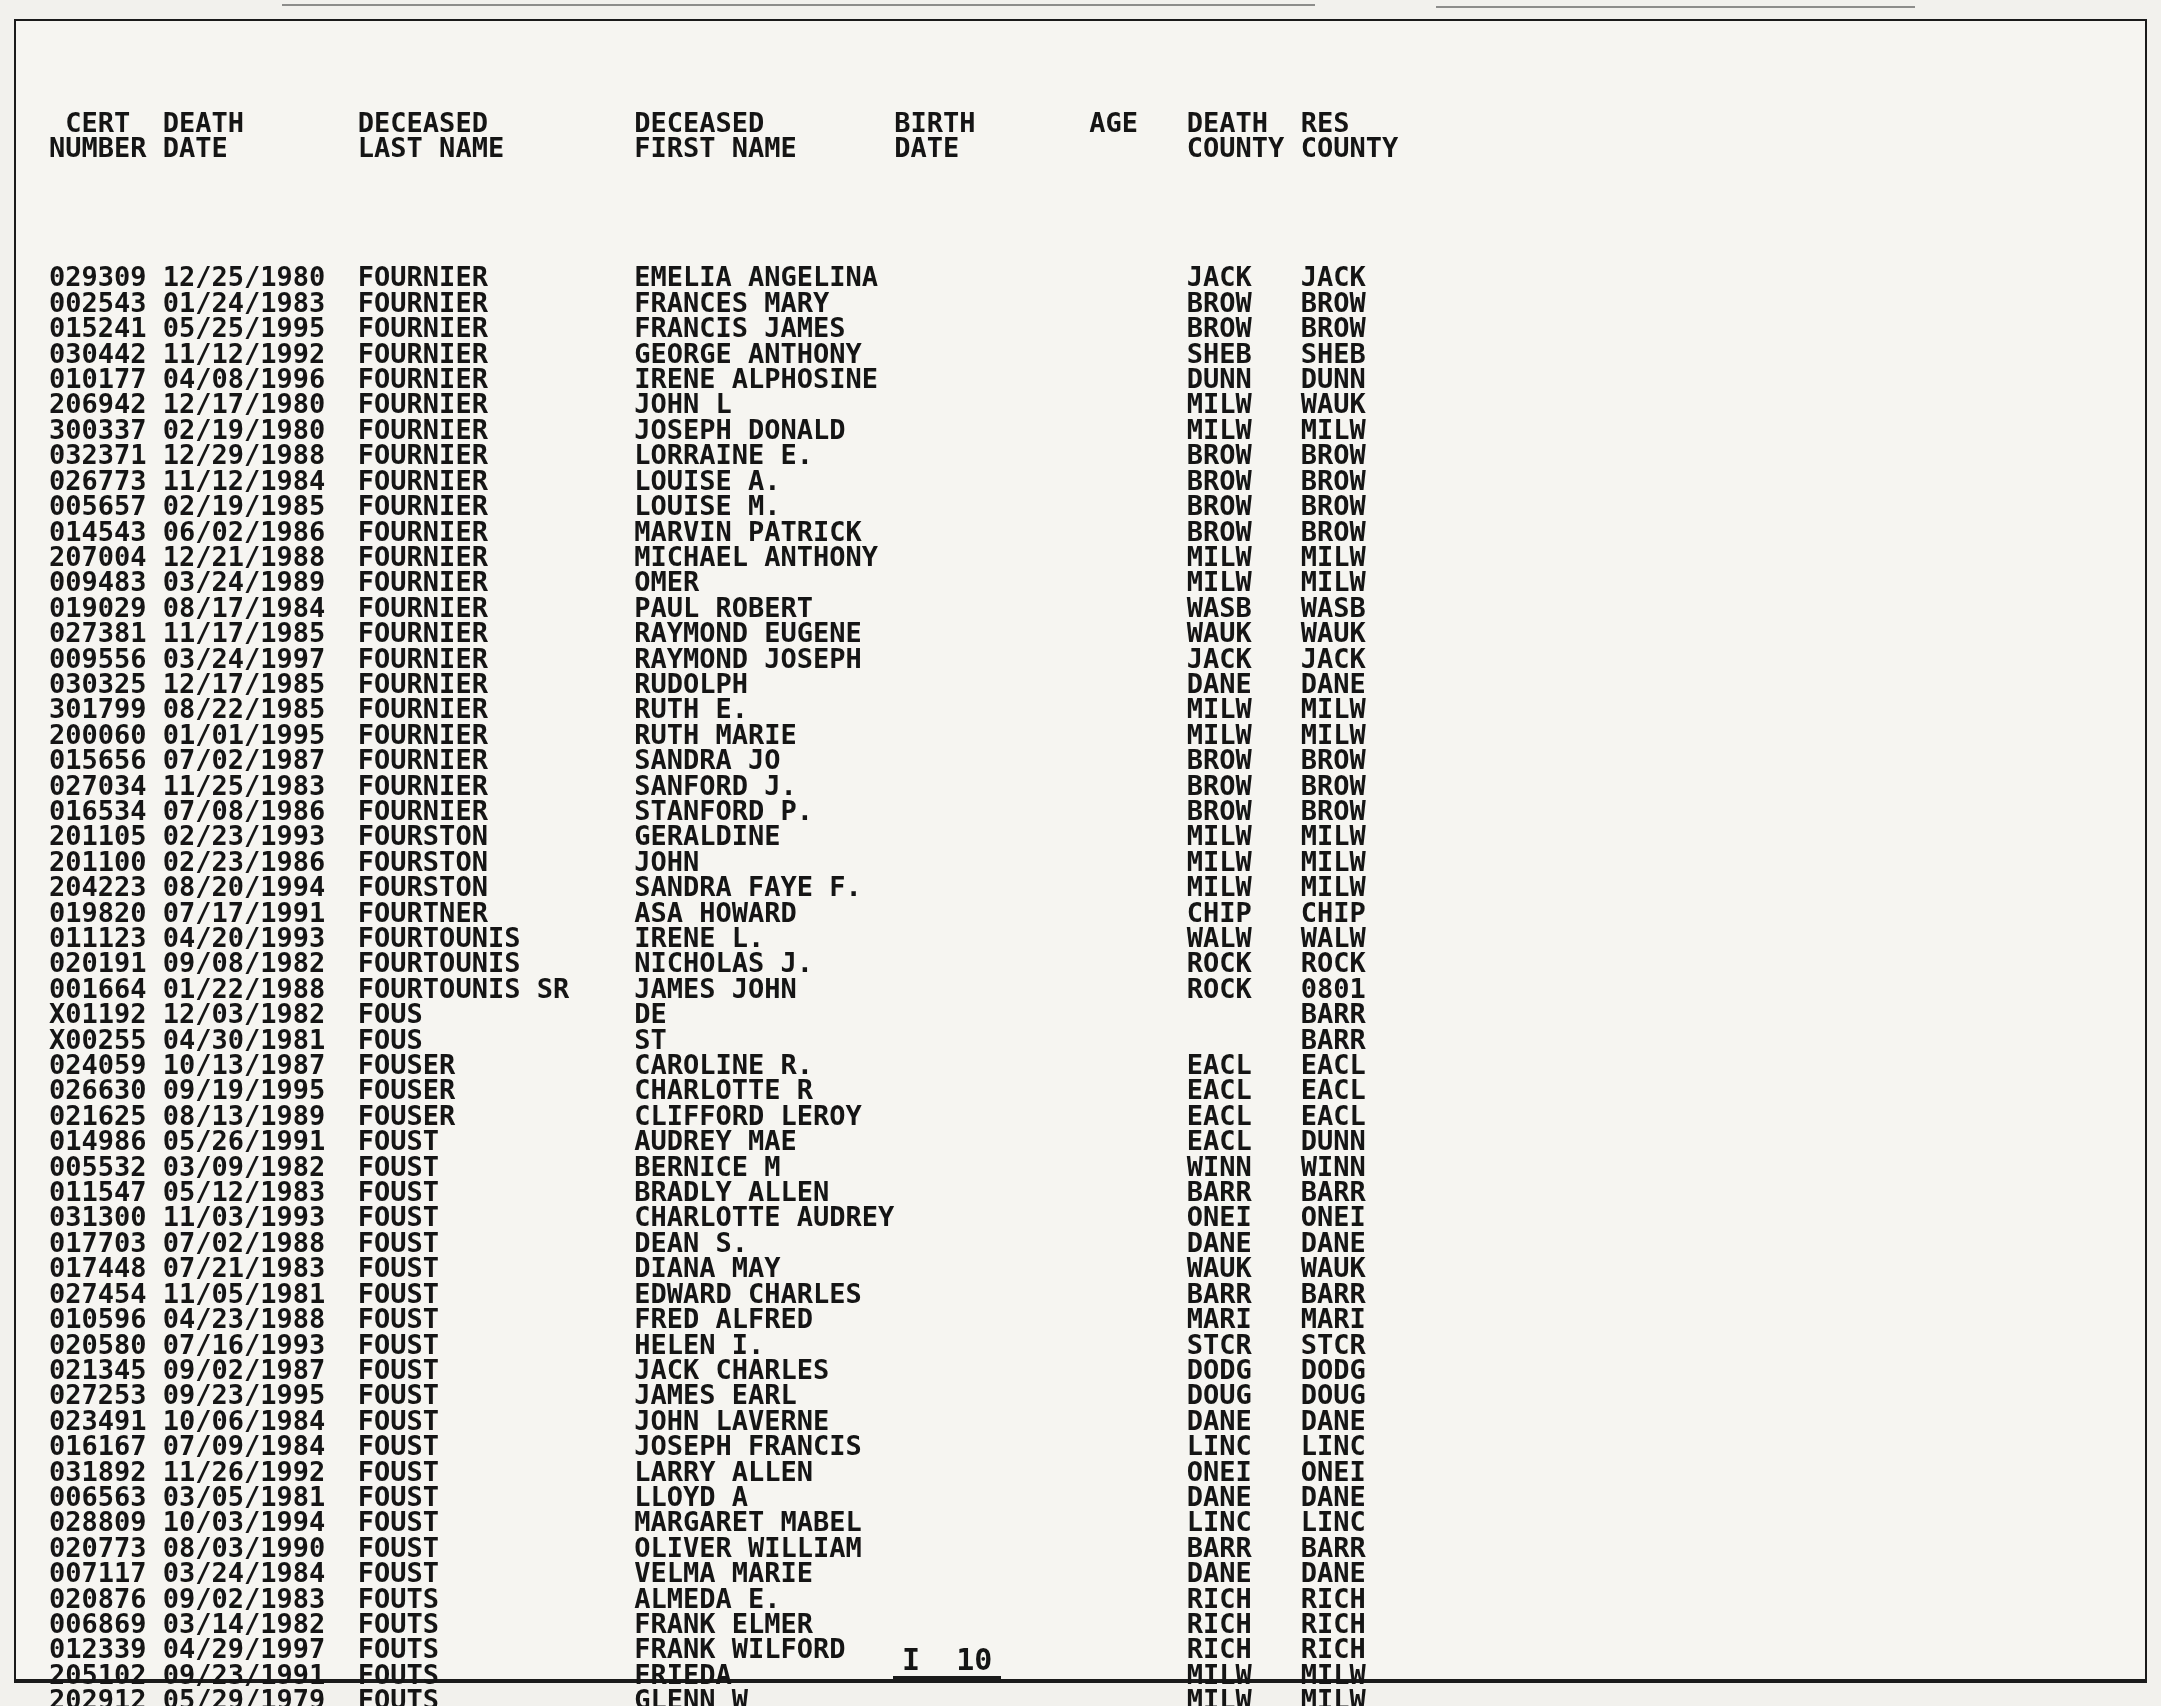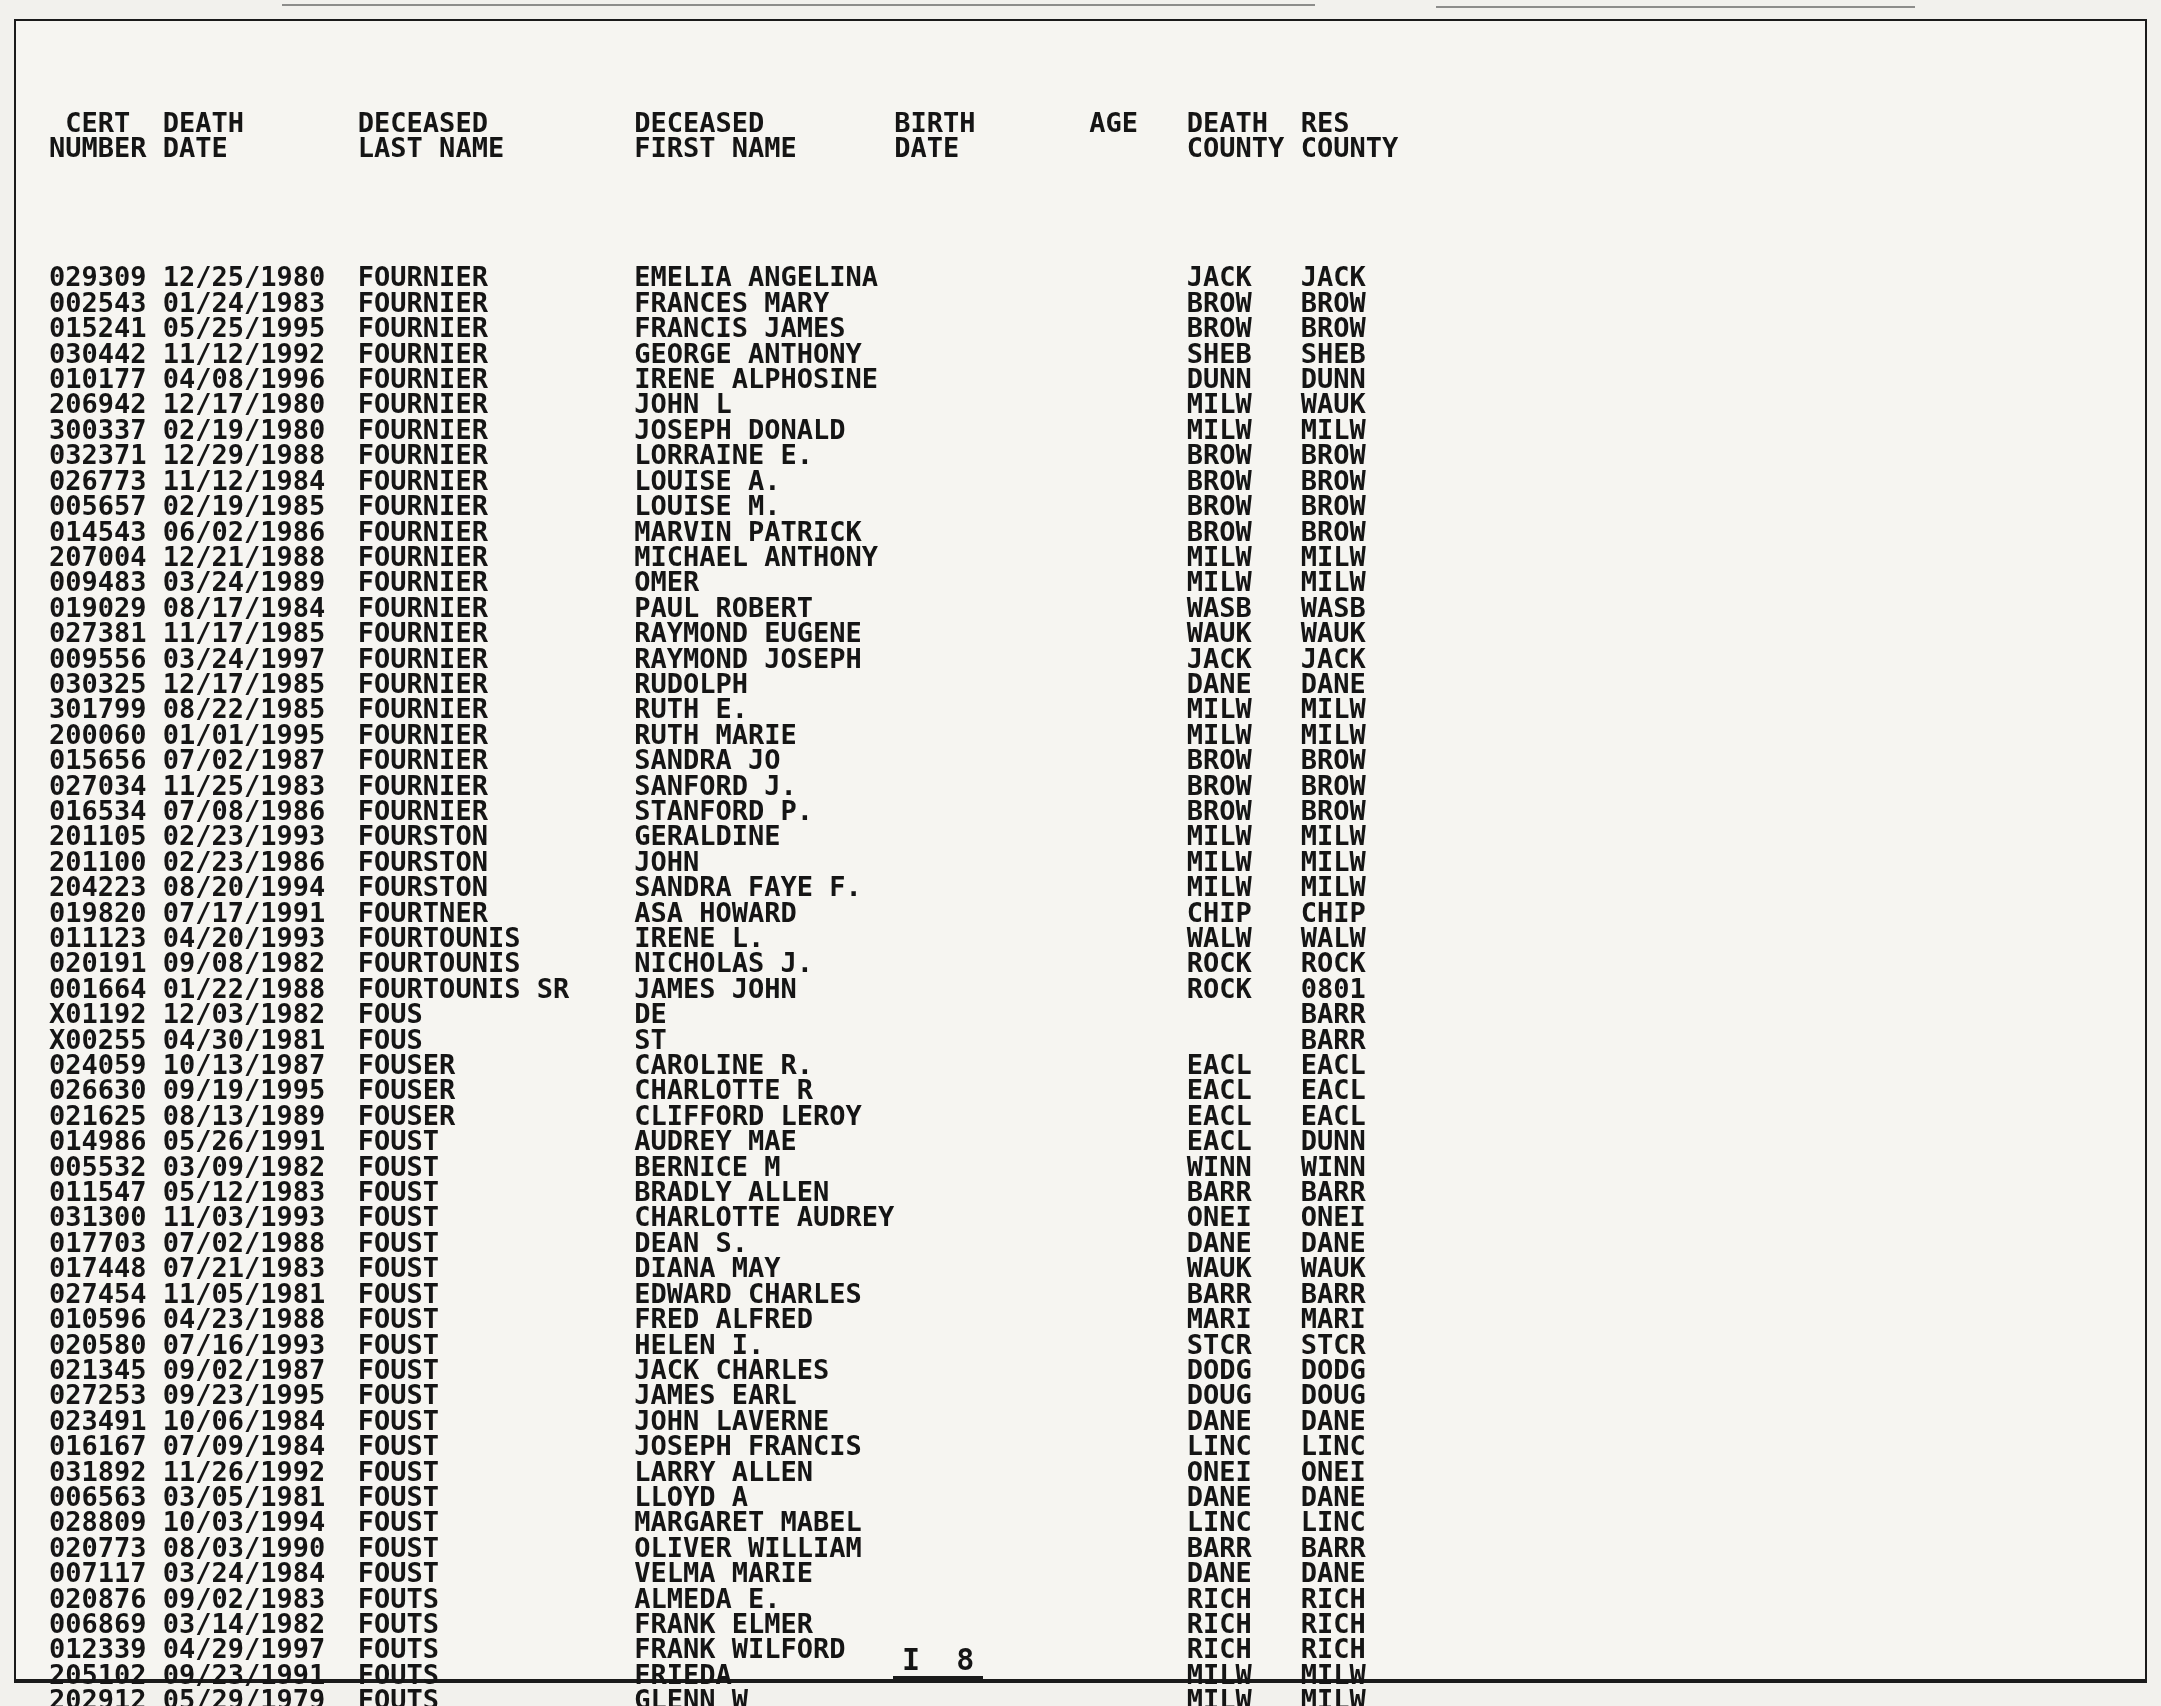--- a/index.html
+++ b/index.html
@@ -64,15 +64,15 @@
 <body>
 
 <div class="scan-artifact" style="left:282px; top:4px; width:1033px;"></div>
 <div class="scan-artifact" style="left:1436px; top:6px; width:479px;"></div>
 
 <div class="page">
   <div class="content">
     <div id="hdr"><div class="line"><span class="cell" style="width: 7ch;"> CERT</span><span class="cell" style="width: 12ch;">DEATH</span><span class="cell" style="width: 17ch;">DECEASED</span><span class="cell" style="width: 16ch;">DECEASED</span><span class="cell" style="width: 12ch;">BIRTH</span><span class="cell" style="width: 6ch;">AGE</span><span class="cell" style="width: 7ch;">DEATH</span><span class="cell" style="width: 7ch;">RES</span></div><div class="line"><span class="cell" style="width: 7ch;">NUMBER</span><span class="cell" style="width: 12ch;">DATE</span><span class="cell" style="width: 17ch;">LAST NAME</span><span class="cell" style="width: 16ch;">FIRST NAME</span><span class="cell" style="width: 12ch;">DATE</span><span class="cell" style="width: 6ch;"></span><span class="cell" style="width: 7ch;">COUNTY</span><span class="cell" style="width: 7ch;">COUNTY</span></div></div>
     <div id="rows"><div class="line"><span class="cell" style="width: 7ch;">029309</span><span class="cell" style="width: 12ch;">12/25/1980</span><span class="cell" style="width: 17ch;">FOURNIER</span><span class="cell" style="width: 16ch;">EMELIA ANGELINA</span><span class="cell" style="width: 12ch;"></span><span class="cell" style="width: 6ch;"></span><span class="cell" style="width: 7ch;">JACK</span><span class="cell" style="width: 7ch;">JACK</span></div><div class="line"><span class="cell" style="width: 7ch;">002543</span><span class="cell" style="width: 12ch;">01/24/1983</span><span class="cell" style="width: 17ch;">FOURNIER</span><span class="cell" style="width: 16ch;">FRANCES MARY</span><span class="cell" style="width: 12ch;"></span><span class="cell" style="width: 6ch;"></span><span class="cell" style="width: 7ch;">BROW</span><span class="cell" style="width: 7ch;">BROW</span></div><div class="line"><span class="cell" style="width: 7ch;">015241</span><span class="cell" style="width: 12ch;">05/25/1995</span><span class="cell" style="width: 17ch;">FOURNIER</span><span class="cell" style="width: 16ch;">FRANCIS JAMES</span><span class="cell" style="width: 12ch;"></span><span class="cell" style="width: 6ch;"></span><span class="cell" style="width: 7ch;">BROW</span><span class="cell" style="width: 7ch;">BROW</span></div><div class="line"><span class="cell" style="width: 7ch;">030442</span><span class="cell" style="width: 12ch;">11/12/1992</span><span class="cell" style="width: 17ch;">FOURNIER</span><span class="cell" style="width: 16ch;">GEORGE ANTHONY</span><span class="cell" style="width: 12ch;"></span><span class="cell" style="width: 6ch;"></span><span class="cell" style="width: 7ch;">SHEB</span><span class="cell" style="width: 7ch;">SHEB</span></div><div class="line"><span class="cell" style="width: 7ch;">010177</span><span class="cell" style="width: 12ch;">04/08/1996</span><span class="cell" style="width: 17ch;">FOURNIER</span><span class="cell" style="width: 16ch;">IRENE ALPHOSINE</span><span class="cell" style="width: 12ch;"></span><span class="cell" style="width: 6ch;"></span><span class="cell" style="width: 7ch;">DUNN</span><span class="cell" style="width: 7ch;">DUNN</span></div><div class="line"><span class="cell" style="width: 7ch;">206942</span><span class="cell" style="width: 12ch;">12/17/1980</span><span class="cell" style="width: 17ch;">FOURNIER</span><span class="cell" style="width: 16ch;">JOHN L</span><span class="cell" style="width: 12ch;"></span><span class="cell" style="width: 6ch;"></span><span class="cell" style="width: 7ch;">MILW</span><span class="cell" style="width: 7ch;">WAUK</span></div><div class="line"><span class="cell" style="width: 7ch;">300337</span><span class="cell" style="width: 12ch;">02/19/1980</span><span class="cell" style="width: 17ch;">FOURNIER</span><span class="cell" style="width: 16ch;">JOSEPH DONALD</span><span class="cell" style="width: 12ch;"></span><span class="cell" style="width: 6ch;"></span><span class="cell" style="width: 7ch;">MILW</span><span class="cell" style="width: 7ch;">MILW</span></div><div class="line"><span class="cell" style="width: 7ch;">032371</span><span class="cell" style="width: 12ch;">12/29/1988</span><span class="cell" style="width: 17ch;">FOURNIER</span><span class="cell" style="width: 16ch;">LORRAINE E.</span><span class="cell" style="width: 12ch;"></span><span class="cell" style="width: 6ch;"></span><span class="cell" style="width: 7ch;">BROW</span><span class="cell" style="width: 7ch;">BROW</span></div><div class="line"><span class="cell" style="width: 7ch;">026773</span><span class="cell" style="width: 12ch;">11/12/1984</span><span class="cell" style="width: 17ch;">FOURNIER</span><span class="cell" style="width: 16ch;">LOUISE A.</span><span class="cell" style="width: 12ch;"></span><span class="cell" style="width: 6ch;"></span><span class="cell" style="width: 7ch;">BROW</span><span class="cell" style="width: 7ch;">BROW</span></div><div class="line"><span class="cell" style="width: 7ch;">005657</span><span class="cell" style="width: 12ch;">02/19/1985</span><span class="cell" style="width: 17ch;">FOURNIER</span><span class="cell" style="width: 16ch;">LOUISE M.</span><span class="cell" style="width: 12ch;"></span><span class="cell" style="width: 6ch;"></span><span class="cell" style="width: 7ch;">BROW</span><span class="cell" style="width: 7ch;">BROW</span></div><div class="line"><span class="cell" style="width: 7ch;">014543</span><span class="cell" style="width: 12ch;">06/02/1986</span><span class="cell" style="width: 17ch;">FOURNIER</span><span class="cell" style="width: 16ch;">MARVIN PATRICK</span><span class="cell" style="width: 12ch;"></span><span class="cell" style="width: 6ch;"></span><span class="cell" style="width: 7ch;">BROW</span><span class="cell" style="width: 7ch;">BROW</span></div><div class="line"><span class="cell" style="width: 7ch;">207004</span><span class="cell" style="width: 12ch;">12/21/1988</span><span class="cell" style="width: 17ch;">FOURNIER</span><span class="cell" style="width: 16ch;">MICHAEL ANTHONY</span><span class="cell" style="width: 12ch;"></span><span class="cell" style="width: 6ch;"></span><span class="cell" style="width: 7ch;">MILW</span><span class="cell" style="width: 7ch;">MILW</span></div><div class="line"><span class="cell" style="width: 7ch;">009483</span><span class="cell" style="width: 12ch;">03/24/1989</span><span class="cell" style="width: 17ch;">FOURNIER</span><span class="cell" style="width: 16ch;">OMER</span><span class="cell" style="width: 12ch;"></span><span class="cell" style="width: 6ch;"></span><span class="cell" style="width: 7ch;">MILW</span><span class="cell" style="width: 7ch;">MILW</span></div><div class="line"><span class="cell" style="width: 7ch;">019029</span><span class="cell" style="width: 12ch;">08/17/1984</span><span class="cell" style="width: 17ch;">FOURNIER</span><span class="cell" style="width: 16ch;">PAUL ROBERT</span><span class="cell" style="width: 12ch;"></span><span class="cell" style="width: 6ch;"></span><span class="cell" style="width: 7ch;">WASB</span><span class="cell" style="width: 7ch;">WASB</span></div><div class="line"><span class="cell" style="width: 7ch;">027381</span><span class="cell" style="width: 12ch;">11/17/1985</span><span class="cell" style="width: 17ch;">FOURNIER</span><span class="cell" style="width: 16ch;">RAYMOND EUGENE</span><span class="cell" style="width: 12ch;"></span><span class="cell" style="width: 6ch;"></span><span class="cell" style="width: 7ch;">WAUK</span><span class="cell" style="width: 7ch;">WAUK</span></div><div class="line"><span class="cell" style="width: 7ch;">009556</span><span class="cell" style="width: 12ch;">03/24/1997</span><span class="cell" style="width: 17ch;">FOURNIER</span><span class="cell" style="width: 16ch;">RAYMOND JOSEPH</span><span class="cell" style="width: 12ch;"></span><span class="cell" style="width: 6ch;"></span><span class="cell" style="width: 7ch;">JACK</span><span class="cell" style="width: 7ch;">JACK</span></div><div class="line"><span class="cell" style="width: 7ch;">030325</span><span class="cell" style="width: 12ch;">12/17/1985</span><span class="cell" style="width: 17ch;">FOURNIER</span><span class="cell" style="width: 16ch;">RUDOLPH</span><span class="cell" style="width: 12ch;"></span><span class="cell" style="width: 6ch;"></span><span class="cell" style="width: 7ch;">DANE</span><span class="cell" style="width: 7ch;">DANE</span></div><div class="line"><span class="cell" style="width: 7ch;">301799</span><span class="cell" style="width: 12ch;">08/22/1985</span><span class="cell" style="width: 17ch;">FOURNIER</span><span class="cell" style="width: 16ch;">RUTH E.</span><span class="cell" style="width: 12ch;"></span><span class="cell" style="width: 6ch;"></span><span class="cell" style="width: 7ch;">MILW</span><span class="cell" style="width: 7ch;">MILW</span></div><div class="line"><span class="cell" style="width: 7ch;">200060</span><span class="cell" style="width: 12ch;">01/01/1995</span><span class="cell" style="width: 17ch;">FOURNIER</span><span class="cell" style="width: 16ch;">RUTH MARIE</span><span class="cell" style="width: 12ch;"></span><span class="cell" style="width: 6ch;"></span><span class="cell" style="width: 7ch;">MILW</span><span class="cell" style="width: 7ch;">MILW</span></div><div class="line"><span class="cell" style="width: 7ch;">015656</span><span class="cell" style="width: 12ch;">07/02/1987</span><span class="cell" style="width: 17ch;">FOURNIER</span><span class="cell" style="width: 16ch;">SANDRA JO</span><span class="cell" style="width: 12ch;"></span><span class="cell" style="width: 6ch;"></span><span class="cell" style="width: 7ch;">BROW</span><span class="cell" style="width: 7ch;">BROW</span></div><div class="line"><span class="cell" style="width: 7ch;">027034</span><span class="cell" style="width: 12ch;">11/25/1983</span><span class="cell" style="width: 17ch;">FOURNIER</span><span class="cell" style="width: 16ch;">SANFORD J.</span><span class="cell" style="width: 12ch;"></span><span class="cell" style="width: 6ch;"></span><span class="cell" style="width: 7ch;">BROW</span><span class="cell" style="width: 7ch;">BROW</span></div><div class="line"><span class="cell" style="width: 7ch;">016534</span><span class="cell" style="width: 12ch;">07/08/1986</span><span class="cell" style="width: 17ch;">FOURNIER</span><span class="cell" style="width: 16ch;">STANFORD P.</span><span class="cell" style="width: 12ch;"></span><span class="cell" style="width: 6ch;"></span><span class="cell" style="width: 7ch;">BROW</span><span class="cell" style="width: 7ch;">BROW</span></div><div class="line"><span class="cell" style="width: 7ch;">201105</span><span class="cell" style="width: 12ch;">02/23/1993</span><span class="cell" style="width: 17ch;">FOURSTON</span><span class="cell" style="width: 16ch;">GERALDINE</span><span class="cell" style="width: 12ch;"></span><span class="cell" style="width: 6ch;"></span><span class="cell" style="width: 7ch;">MILW</span><span class="cell" style="width: 7ch;">MILW</span></div><div class="line"><span class="cell" style="width: 7ch;">201100</span><span class="cell" style="width: 12ch;">02/23/1986</span><span class="cell" style="width: 17ch;">FOURSTON</span><span class="cell" style="width: 16ch;">JOHN</span><span class="cell" style="width: 12ch;"></span><span class="cell" style="width: 6ch;"></span><span class="cell" style="width: 7ch;">MILW</span><span class="cell" style="width: 7ch;">MILW</span></div><div class="line"><span class="cell" style="width: 7ch;">204223</span><span class="cell" style="width: 12ch;">08/20/1994</span><span class="cell" style="width: 17ch;">FOURSTON</span><span class="cell" style="width: 16ch;">SANDRA FAYE F.</span><span class="cell" style="width: 12ch;"></span><span class="cell" style="width: 6ch;"></span><span class="cell" style="width: 7ch;">MILW</span><span class="cell" style="width: 7ch;">MILW</span></div><div class="line"><span class="cell" style="width: 7ch;">019820</span><span class="cell" style="width: 12ch;">07/17/1991</span><span class="cell" style="width: 17ch;">FOURTNER</span><span class="cell" style="width: 16ch;">ASA HOWARD</span><span class="cell" style="width: 12ch;"></span><span class="cell" style="width: 6ch;"></span><span class="cell" style="width: 7ch;">CHIP</span><span class="cell" style="width: 7ch;">CHIP</span></div><div class="line"><span class="cell" style="width: 7ch;">011123</span><span class="cell" style="width: 12ch;">04/20/1993</span><span class="cell" style="width: 17ch;">FOURTOUNIS</span><span class="cell" style="width: 16ch;">IRENE L.</span><span class="cell" style="width: 12ch;"></span><span class="cell" style="width: 6ch;"></span><span class="cell" style="width: 7ch;">WALW</span><span class="cell" style="width: 7ch;">WALW</span></div><div class="line"><span class="cell" style="width: 7ch;">020191</span><span class="cell" style="width: 12ch;">09/08/1982</span><span class="cell" style="width: 17ch;">FOURTOUNIS</span><span class="cell" style="width: 16ch;">NICHOLAS J.</span><span class="cell" style="width: 12ch;"></span><span class="cell" style="width: 6ch;"></span><span class="cell" style="width: 7ch;">ROCK</span><span class="cell" style="width: 7ch;">ROCK</span></div><div class="line"><span class="cell" style="width: 7ch;">001664</span><span class="cell" style="width: 12ch;">01/22/1988</span><span class="cell" style="width: 17ch;">FOURTOUNIS SR</span><span class="cell" style="width: 16ch;">JAMES JOHN</span><span class="cell" style="width: 12ch;"></span><span class="cell" style="width: 6ch;"></span><span class="cell" style="width: 7ch;">ROCK</span><span class="cell" style="width: 7ch;">0801</span></div><div class="line"><span class="cell" style="width: 7ch;">X01192</span><span class="cell" style="width: 12ch;">12/03/1982</span><span class="cell" style="width: 17ch;">FOUS</span><span class="cell" style="width: 16ch;">DE</span><span class="cell" style="width: 12ch;"></span><span class="cell" style="width: 6ch;"></span><span class="cell" style="width: 7ch;"></span><span class="cell" style="width: 7ch;">BARR</span></div><div class="line"><span class="cell" style="width: 7ch;">X00255</span><span class="cell" style="width: 12ch;">04/30/1981</span><span class="cell" style="width: 17ch;">FOUS</span><span class="cell" style="width: 16ch;">ST</span><span class="cell" style="width: 12ch;"></span><span class="cell" style="width: 6ch;"></span><span class="cell" style="width: 7ch;"></span><span class="cell" style="width: 7ch;">BARR</span></div><div class="line"><span class="cell" style="width: 7ch;">024059</span><span class="cell" style="width: 12ch;">10/13/1987</span><span class="cell" style="width: 17ch;">FOUSER</span><span class="cell" style="width: 16ch;">CAROLINE R.</span><span class="cell" style="width: 12ch;"></span><span class="cell" style="width: 6ch;"></span><span class="cell" style="width: 7ch;">EACL</span><span class="cell" style="width: 7ch;">EACL</span></div><div class="line"><span class="cell" style="width: 7ch;">026630</span><span class="cell" style="width: 12ch;">09/19/1995</span><span class="cell" style="width: 17ch;">FOUSER</span><span class="cell" style="width: 16ch;">CHARLOTTE R</span><span class="cell" style="width: 12ch;"></span><span class="cell" style="width: 6ch;"></span><span class="cell" style="width: 7ch;">EACL</span><span class="cell" style="width: 7ch;">EACL</span></div><div class="line"><span class="cell" style="width: 7ch;">021625</span><span class="cell" style="width: 12ch;">08/13/1989</span><span class="cell" style="width: 17ch;">FOUSER</span><span class="cell" style="width: 16ch;">CLIFFORD LEROY</span><span class="cell" style="width: 12ch;"></span><span class="cell" style="width: 6ch;"></span><span class="cell" style="width: 7ch;">EACL</span><span class="cell" style="width: 7ch;">EACL</span></div><div class="line"><span class="cell" style="width: 7ch;">014986</span><span class="cell" style="width: 12ch;">05/26/1991</span><span class="cell" style="width: 17ch;">FOUST</span><span class="cell" style="width: 16ch;">AUDREY MAE</span><span class="cell" style="width: 12ch;"></span><span class="cell" style="width: 6ch;"></span><span class="cell" style="width: 7ch;">EACL</span><span class="cell" style="width: 7ch;">DUNN</span></div><div class="line"><span class="cell" style="width: 7ch;">005532</span><span class="cell" style="width: 12ch;">03/09/1982</span><span class="cell" style="width: 17ch;">FOUST</span><span class="cell" style="width: 16ch;">BERNICE M</span><span class="cell" style="width: 12ch;"></span><span class="cell" style="width: 6ch;"></span><span class="cell" style="width: 7ch;">WINN</span><span class="cell" style="width: 7ch;">WINN</span></div><div class="line"><span class="cell" style="width: 7ch;">011547</span><span class="cell" style="width: 12ch;">05/12/1983</span><span class="cell" style="width: 17ch;">FOUST</span><span class="cell" style="width: 16ch;">BRADLY ALLEN</span><span class="cell" style="width: 12ch;"></span><span class="cell" style="width: 6ch;"></span><span class="cell" style="width: 7ch;">BARR</span><span class="cell" style="width: 7ch;">BARR</span></div><div class="line"><span class="cell" style="width: 7ch;">031300</span><span class="cell" style="width: 12ch;">11/03/1993</span><span class="cell" style="width: 17ch;">FOUST</span><span class="cell" style="width: 16ch;">CHARLOTTE AUDREY</span><span class="cell" style="width: 12ch;"></span><span class="cell" style="width: 6ch;"></span><span class="cell" style="width: 7ch;">ONEI</span><span class="cell" style="width: 7ch;">ONEI</span></div><div class="line"><span class="cell" style="width: 7ch;">017703</span><span class="cell" style="width: 12ch;">07/02/1988</span><span class="cell" style="width: 17ch;">FOUST</span><span class="cell" style="width: 16ch;">DEAN S.</span><span class="cell" style="width: 12ch;"></span><span class="cell" style="width: 6ch;"></span><span class="cell" style="width: 7ch;">DANE</span><span class="cell" style="width: 7ch;">DANE</span></div><div class="line"><span class="cell" style="width: 7ch;">017448</span><span class="cell" style="width: 12ch;">07/21/1983</span><span class="cell" style="width: 17ch;">FOUST</span><span class="cell" style="width: 16ch;">DIANA MAY</span><span class="cell" style="width: 12ch;"></span><span class="cell" style="width: 6ch;"></span><span class="cell" style="width: 7ch;">WAUK</span><span class="cell" style="width: 7ch;">WAUK</span></div><div class="line"><span class="cell" style="width: 7ch;">027454</span><span class="cell" style="width: 12ch;">11/05/1981</span><span class="cell" style="width: 17ch;">FOUST</span><span class="cell" style="width: 16ch;">EDWARD CHARLES</span><span class="cell" style="width: 12ch;"></span><span class="cell" style="width: 6ch;"></span><span class="cell" style="width: 7ch;">BARR</span><span class="cell" style="width: 7ch;">BARR</span></div><div class="line"><span class="cell" style="width: 7ch;">010596</span><span class="cell" style="width: 12ch;">04/23/1988</span><span class="cell" style="width: 17ch;">FOUST</span><span class="cell" style="width: 16ch;">FRED ALFRED</span><span class="cell" style="width: 12ch;"></span><span class="cell" style="width: 6ch;"></span><span class="cell" style="width: 7ch;">MARI</span><span class="cell" style="width: 7ch;">MARI</span></div><div class="line"><span class="cell" style="width: 7ch;">020580</span><span class="cell" style="width: 12ch;">07/16/1993</span><span class="cell" style="width: 17ch;">FOUST</span><span class="cell" style="width: 16ch;">HELEN I.</span><span class="cell" style="width: 12ch;"></span><span class="cell" style="width: 6ch;"></span><span class="cell" style="width: 7ch;">STCR</span><span class="cell" style="width: 7ch;">STCR</span></div><div class="line"><span class="cell" style="width: 7ch;">021345</span><span class="cell" style="width: 12ch;">09/02/1987</span><span class="cell" style="width: 17ch;">FOUST</span><span class="cell" style="width: 16ch;">JACK CHARLES</span><span class="cell" style="width: 12ch;"></span><span class="cell" style="width: 6ch;"></span><span class="cell" style="width: 7ch;">DODG</span><span class="cell" style="width: 7ch;">DODG</span></div><div class="line"><span class="cell" style="width: 7ch;">027253</span><span class="cell" style="width: 12ch;">09/23/1995</span><span class="cell" style="width: 17ch;">FOUST</span><span class="cell" style="width: 16ch;">JAMES EARL</span><span class="cell" style="width: 12ch;"></span><span class="cell" style="width: 6ch;"></span><span class="cell" style="width: 7ch;">DOUG</span><span class="cell" style="width: 7ch;">DOUG</span></div><div class="line"><span class="cell" style="width: 7ch;">023491</span><span class="cell" style="width: 12ch;">10/06/1984</span><span class="cell" style="width: 17ch;">FOUST</span><span class="cell" style="width: 16ch;">JOHN LAVERNE</span><span class="cell" style="width: 12ch;"></span><span class="cell" style="width: 6ch;"></span><span class="cell" style="width: 7ch;">DANE</span><span class="cell" style="width: 7ch;">DANE</span></div><div class="line"><span class="cell" style="width: 7ch;">016167</span><span class="cell" style="width: 12ch;">07/09/1984</span><span class="cell" style="width: 17ch;">FOUST</span><span class="cell" style="width: 16ch;">JOSEPH FRANCIS</span><span class="cell" style="width: 12ch;"></span><span class="cell" style="width: 6ch;"></span><span class="cell" style="width: 7ch;">LINC</span><span class="cell" style="width: 7ch;">LINC</span></div><div class="line"><span class="cell" style="width: 7ch;">031892</span><span class="cell" style="width: 12ch;">11/26/1992</span><span class="cell" style="width: 17ch;">FOUST</span><span class="cell" style="width: 16ch;">LARRY ALLEN</span><span class="cell" style="width: 12ch;"></span><span class="cell" style="width: 6ch;"></span><span class="cell" style="width: 7ch;">ONEI</span><span class="cell" style="width: 7ch;">ONEI</span></div><div class="line"><span class="cell" style="width: 7ch;">006563</span><span class="cell" style="width: 12ch;">03/05/1981</span><span class="cell" style="width: 17ch;">FOUST</span><span class="cell" style="width: 16ch;">LLOYD A</span><span class="cell" style="width: 12ch;"></span><span class="cell" style="width: 6ch;"></span><span class="cell" style="width: 7ch;">DANE</span><span class="cell" style="width: 7ch;">DANE</span></div><div class="line"><span class="cell" style="width: 7ch;">028809</span><span class="cell" style="width: 12ch;">10/03/1994</span><span class="cell" style="width: 17ch;">FOUST</span><span class="cell" style="width: 16ch;">MARGARET MABEL</span><span class="cell" style="width: 12ch;"></span><span class="cell" style="width: 6ch;"></span><span class="cell" style="width: 7ch;">LINC</span><span class="cell" style="width: 7ch;">LINC</span></div><div class="line"><span class="cell" style="width: 7ch;">020773</span><span class="cell" style="width: 12ch;">08/03/1990</span><span class="cell" style="width: 17ch;">FOUST</span><span class="cell" style="width: 16ch;">OLIVER WILLIAM</span><span class="cell" style="width: 12ch;"></span><span class="cell" style="width: 6ch;"></span><span class="cell" style="width: 7ch;">BARR</span><span class="cell" style="width: 7ch;">BARR</span></div><div class="line"><span class="cell" style="width: 7ch;">007117</span><span class="cell" style="width: 12ch;">03/24/1984</span><span class="cell" style="width: 17ch;">FOUST</span><span class="cell" style="width: 16ch;">VELMA MARIE</span><span class="cell" style="width: 12ch;"></span><span class="cell" style="width: 6ch;"></span><span class="cell" style="width: 7ch;">DANE</span><span class="cell" style="width: 7ch;">DANE</span></div><div class="line"><span class="cell" style="width: 7ch;">020876</span><span class="cell" style="width: 12ch;">09/02/1983</span><span class="cell" style="width: 17ch;">FOUTS</span><span class="cell" style="width: 16ch;">ALMEDA E.</span><span class="cell" style="width: 12ch;"></span><span class="cell" style="width: 6ch;"></span><span class="cell" style="width: 7ch;">RICH</span><span class="cell" style="width: 7ch;">RICH</span></div><div class="line"><span class="cell" style="width: 7ch;">006869</span><span class="cell" style="width: 12ch;">03/14/1982</span><span class="cell" style="width: 17ch;">FOUTS</span><span class="cell" style="width: 16ch;">FRANK ELMER</span><span class="cell" style="width: 12ch;"></span><span class="cell" style="width: 6ch;"></span><span class="cell" style="width: 7ch;">RICH</span><span class="cell" style="width: 7ch;">RICH</span></div><div class="line"><span class="cell" style="width: 7ch;">012339</span><span class="cell" style="width: 12ch;">04/29/1997</span><span class="cell" style="width: 17ch;">FOUTS</span><span class="cell" style="width: 16ch;">FRANK WILFORD</span><span class="cell" style="width: 12ch;"></span><span class="cell" style="width: 6ch;"></span><span class="cell" style="width: 7ch;">RICH</span><span class="cell" style="width: 7ch;">RICH</span></div><div class="line"><span class="cell" style="width: 7ch;">205102</span><span class="cell" style="width: 12ch;">09/23/1991</span><span class="cell" style="width: 17ch;">FOUTS</span><span class="cell" style="width: 16ch;">FRIEDA</span><span class="cell" style="width: 12ch;"></span><span class="cell" style="width: 6ch;"></span><span class="cell" style="width: 7ch;">MILW</span><span class="cell" style="width: 7ch;">MILW</span></div><div class="line"><span class="cell" style="width: 7ch;">202912</span><span class="cell" style="width: 12ch;">05/29/1979</span><span class="cell" style="width: 17ch;">FOUTS</span><span class="cell" style="width: 16ch;">GLENN W</span><span class="cell" style="width: 12ch;"></span><span class="cell" style="width: 6ch;"></span><span class="cell" style="width: 7ch;">MILW</span><span class="cell" style="width: 7ch;">MILW</span></div></div>
   </div>
-  <div class="footer">I  8</div>
+  <div class="footer">I  10</div>
 </div>
 
 
 </body></html>

